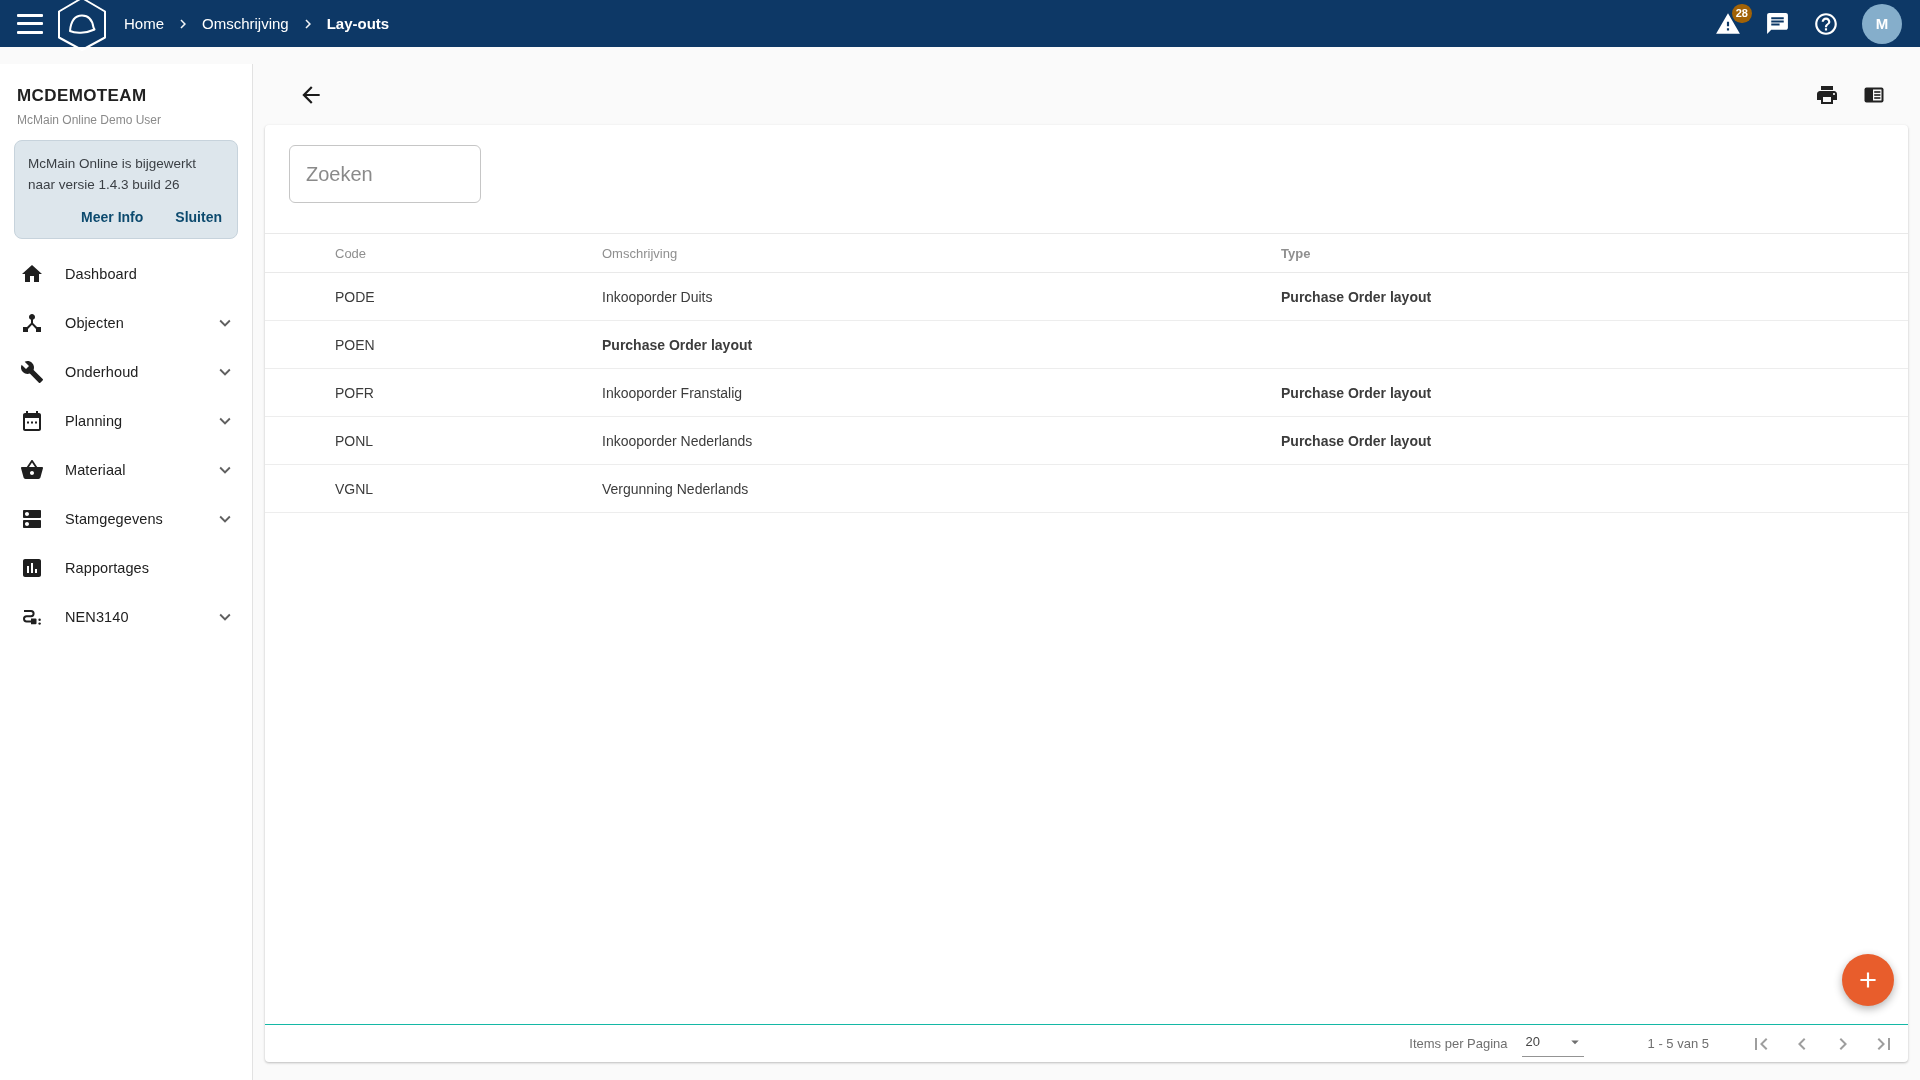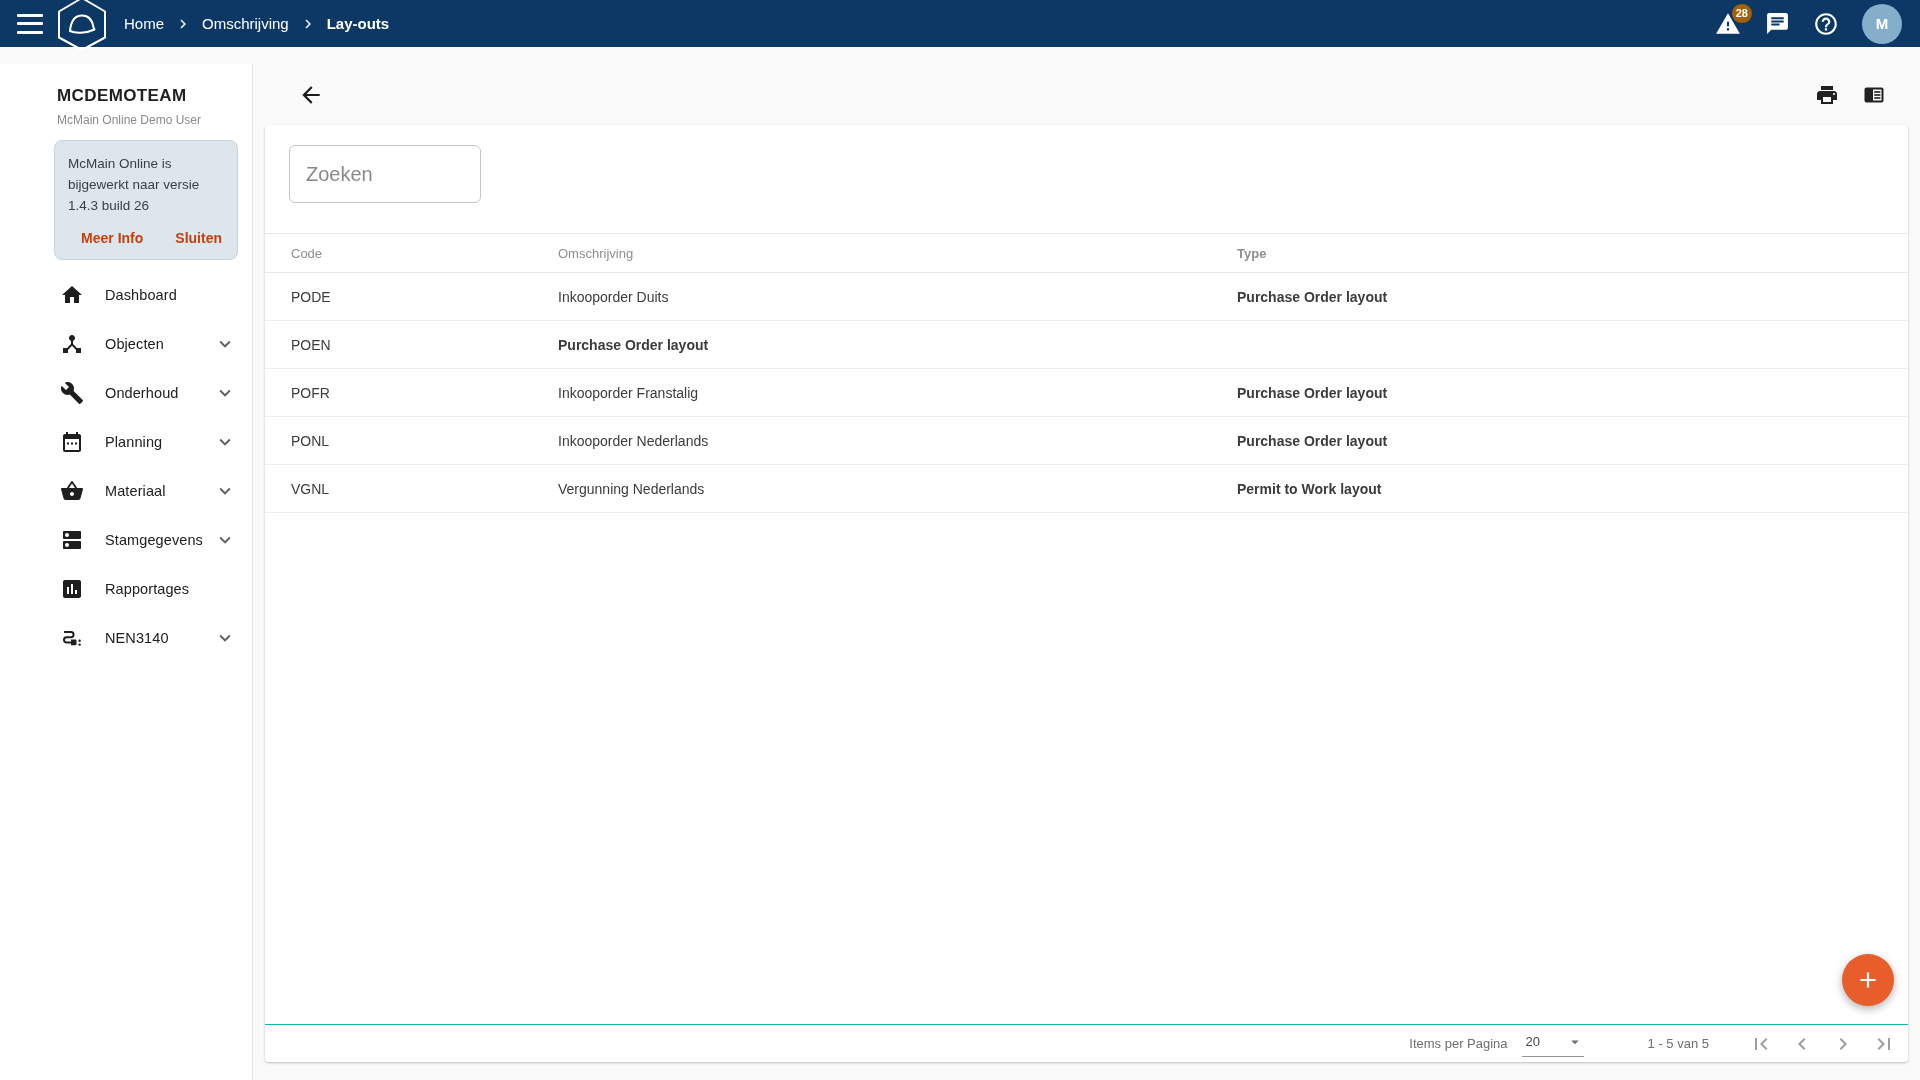--- a/index.html
+++ b/index.html
@@ -21,29 +21,29 @@
   .top-icon { position:relative; width:26px; height:26px; color:#fff; cursor:pointer; display:flex;
     align-items:center; justify-content:center; }
   .badge { position:absolute; top:-7px; right:-11px; min-width:19px; height:19px; padding:0 4px;
     background:#a16207; border-radius:10px; font-size:11px; font-weight:bold;
     display:flex; align-items:center; justify-content:center; }
   .avatar { width:40px; height:40px; border-radius:50%; background:#85aecb; color:#fff;
     font-size:15px; font-weight:bold; display:flex; align-items:center; justify-content:center; cursor:pointer; }
 
   
   .sidebar { position:fixed; top:64px; left:0; width:253px; bottom:0; background:#fff;
-    border-right:1px solid #e2e2e2;padding-left:40px; }
+    border-right:1px solid #e2e2e2; }
   .team { margin:22px 17px 0; font-size:17px; font-weight:bold; letter-spacing:.4px; color:#212121; }
   .user { margin:7px 17px 0; font-size:12px; color:#8a8a8a; }
   .update-card { margin:13px 14px 0; background:#dde6ec; border:1px solid #c7d3dc; border-radius:8px;
     padding:13px 13px 9px; }
   .update-msg { font-size:13.5px; color:#3a3f44; line-height:1.55; }
   .update-actions { display:flex; justify-content:flex-end; gap:28px; margin-top:9px; }
   .update-actions button { background:none; border:none; font-family:inherit; font-size:14px;
-    font-weight:bold; color:#c2410c; cursor:pointer; padding:4px 2px; }
+    font-weight:bold; color:#0c4a6e; cursor:pointer; padding:4px 2px; }
   .menu { margin-top:11px; }
   .menu-item { height:49px; display:flex; align-items:center; padding:0 16px 0 20px;
     cursor:pointer; color:#212121; }
   .mi-icon { width:24px; height:24px; color:#1f1f1f; flex:none; display:flex; }
   .mi-label { margin-left:21px; font-size:14.5px; letter-spacing:.1px; }
   .mi-chevron { margin-left:auto; color:#606060; display:flex; }
 
   
   .main { position:fixed; top:64px; left:253px; right:0; bottom:0; background:#fafafa; }
   .content-toolbar { height:61px; display:flex; align-items:center; padding:0 34px 0 45px; }
@@ -56,21 +56,21 @@
     display:flex; flex-direction:column; overflow:hidden; }
   .search-row { padding:20px 24px 0; height:108px; flex:none; }
   .search-input { width:192px; height:58px; border:1px solid #c6c6c6; border-radius:6px;
     padding:0 16px; font-size:20px; font-family:inherit; color:#424242; background:#fff; outline:none; }
   .search-input::placeholder { color:#8a8a8a; }
 
   .thead { height:40px; flex:none; display:flex; align-items:center; padding:0 26px;
     border-top:1px solid #e9e9e9; border-bottom:1px solid #e9e9e9; color:#8f8f8f; font-size:13px; }
   .trow { height:48px; flex:none; display:flex; align-items:center; padding:0 26px;
     border-bottom:1px solid #ededed; color:#3c3c3c; font-size:14px; cursor:pointer; }
-  .col-code { width:267px; flex:none; }
+  .col-code { width:267px; flex:none;margin-left:44px; }
   .col-desc { width:679px; flex:none; }
   .col-type { flex:1;font-weight:bold; }
 
   .tspacer { flex:1; }
 
   .pager { height:38px; flex:none; border-top:1px solid #14b8a6; display:flex; align-items:center;
     justify-content:flex-end; padding-right:12px; color:#6f6f6f; font-size:13px; }
   .pagesize { display:flex; align-items:center; justify-content:space-between; width:62px;
     margin-left:14px; border-bottom:1px solid #949494; padding:2px 0 5px 4px; cursor:pointer;
     color:#454545; }
@@ -318,21 +318,20 @@
       <span class="col-type">Purchase Order layout</span>
     </div>
     <div class="trow">
       <span class="col-code">PONL</span>
       <span class="col-desc">Inkooporder Nederlands</span>
       <span class="col-type">Purchase Order layout</span>
     </div>
     <div class="trow">
       <span class="col-code">VGNL</span>
       <span class="col-desc">Vergunning Nederlands</span>
-      <span class="col-type">Permit to Work layout</span>
     </div>
 
     <div class="tspacer"></div>
 
     <div class="pager">
       <span>Items per Pagina</span>
       <span class="pagesize">
         <span>20</span>
         <span class="caret">
           <svg width="18" height="18" viewBox="0 0 24 24" fill="currentColor">

